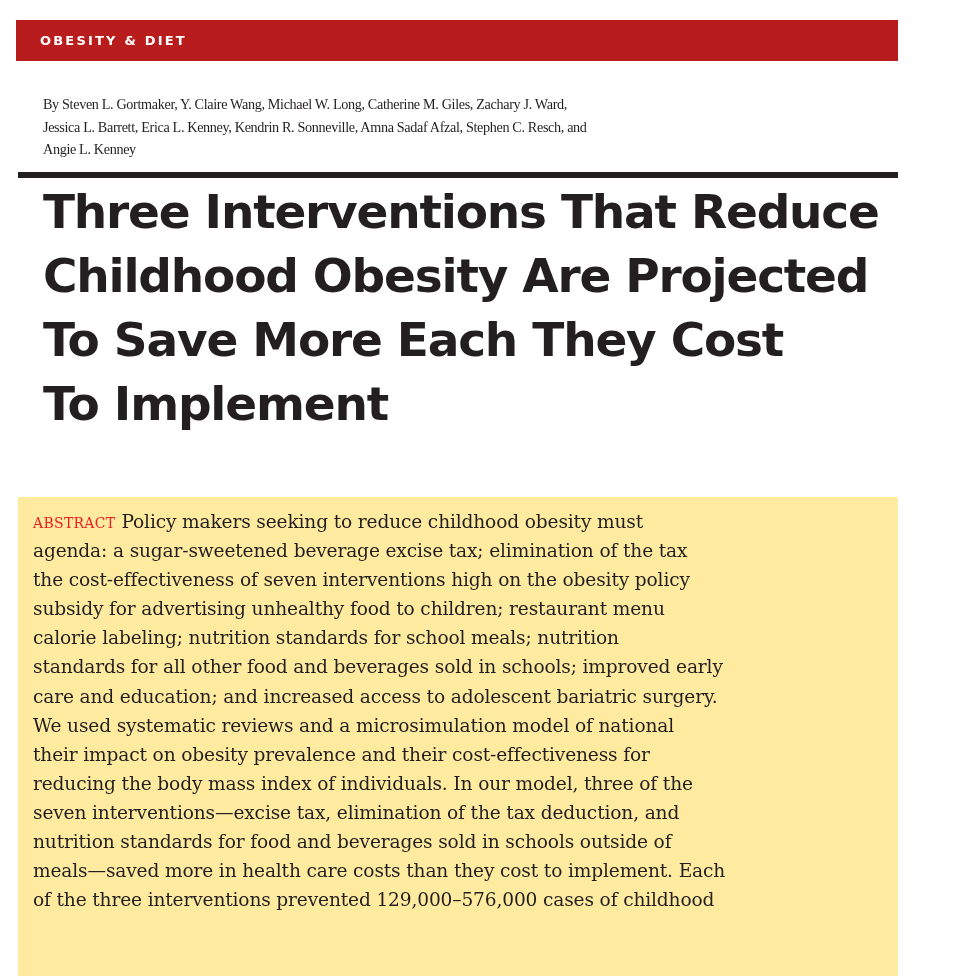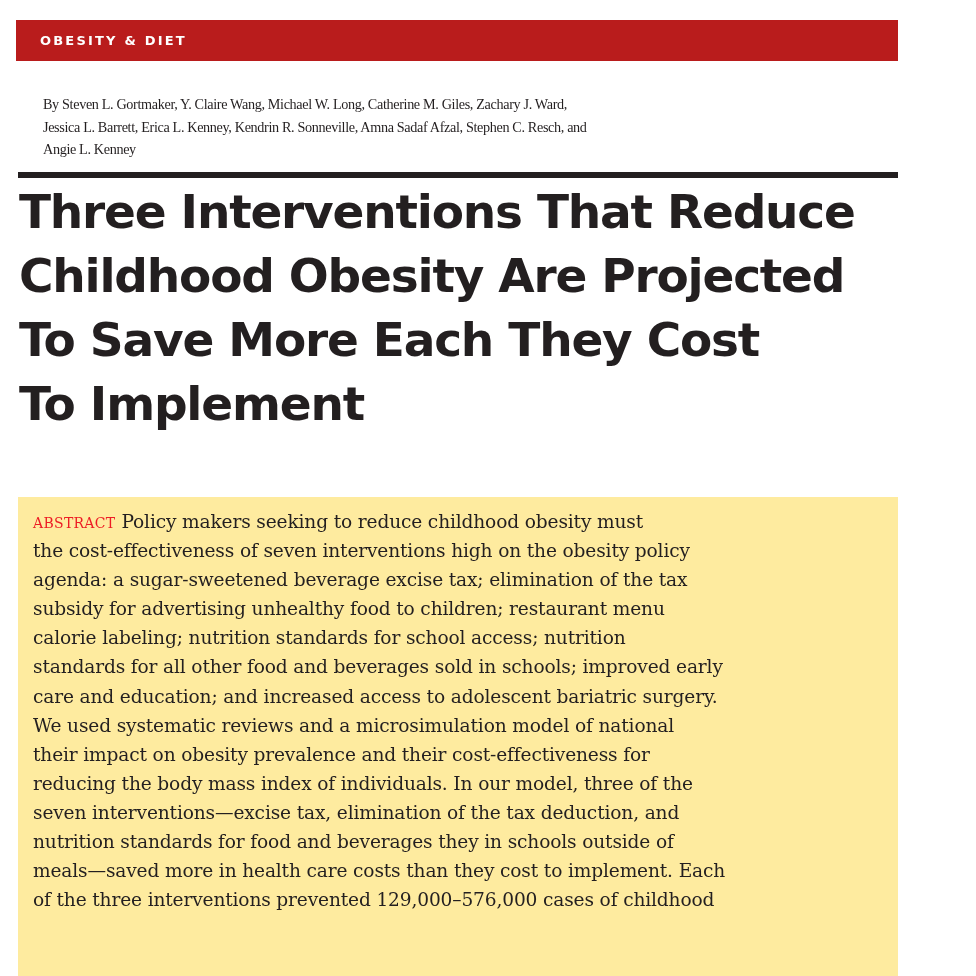--- a/index.html
+++ b/index.html
@@ -60,20 +60,21 @@
       font-family: "DejaVu Sans", sans-serif;
       font-weight: bold;
       font-size: 47px;
       line-height: 64px;
       letter-spacing: -1.2px;
       color: #231f20;
     }
     .title .line {
       display: block;
       white-space: nowrap;
+      margin-left: 24px;
     }
     .abstract-box {
       position: absolute;
       left: 18px;
       top: 497px;
       width: 880px;
       height: 490px;
       background: #FEEB9F;
     }
     .abstract-text {
@@ -117,27 +118,27 @@
 <h1 class="title">
   <span class="line">Three Interventions That Reduce</span>
   <span class="line">Childhood Obesity Are Projected</span>
   <span class="line">To Save More Each They Cost</span>
   <span class="line">To Implement</span>
 </h1>
 
 <div class="abstract-box">
   <div class="abstract-text">
     <span class="aline"><span class="abstract-label">abstract</span><span>Policy makers seeking to reduce childhood obesity must</span></span>
+    <span class="aline">agenda: a sugar-sweetened beverage excise tax; elimination of the tax</span>
     <span class="aline">the cost-effectiveness of seven interventions high on the obesity policy</span>
-    <span class="aline">agenda: a sugar-sweetened beverage excise tax; elimination of the tax</span>
     <span class="aline">subsidy for advertising unhealthy food to children; restaurant menu</span>
-    <span class="aline">calorie labeling; nutrition standards for school access; nutrition</span>
+    <span class="aline">calorie labeling; nutrition standards for school meals; nutrition</span>
     <span class="aline">standards for all other food and beverages sold in schools; improved early</span>
     <span class="aline">care and education; and increased access to adolescent bariatric surgery.</span>
     <span class="aline">We used systematic reviews and a microsimulation model of national</span>
     <span class="aline">their impact on obesity prevalence and their cost-effectiveness for</span>
     <span class="aline">reducing the body mass index of individuals. In our model, three of the</span>
     <span class="aline">seven interventions—excise tax, elimination of the tax deduction, and</span>
-    <span class="aline">nutrition standards for food and beverages they in schools outside of</span>
+    <span class="aline">nutrition standards for food and beverages sold in schools outside of</span>
     <span class="aline">meals—saved more in health care costs than they cost to implement. Each</span>
     <span class="aline">of the three interventions prevented 129,000–576,000 cases of childhood</span>
   </div>
 </div>
 
 </body></html>

